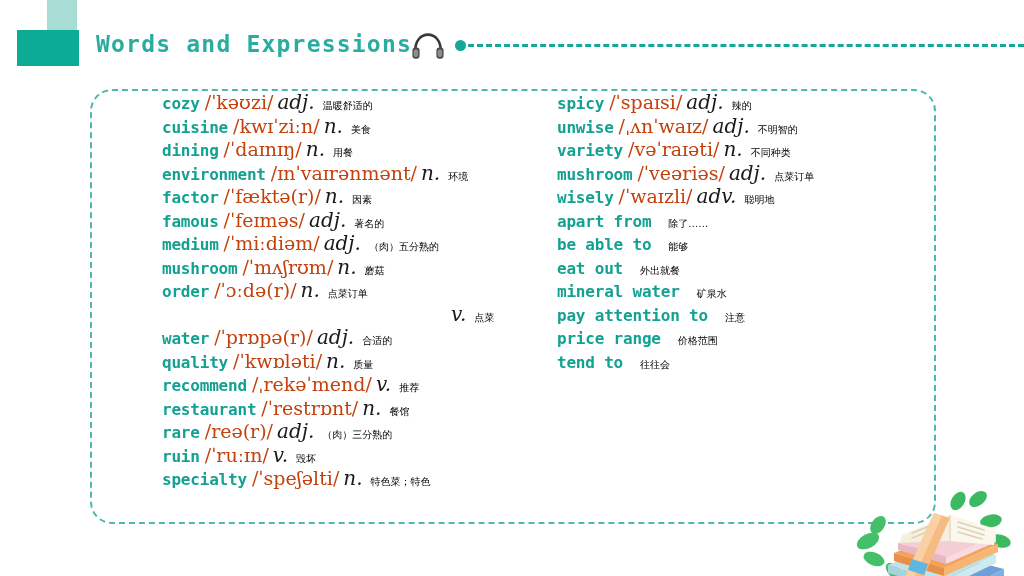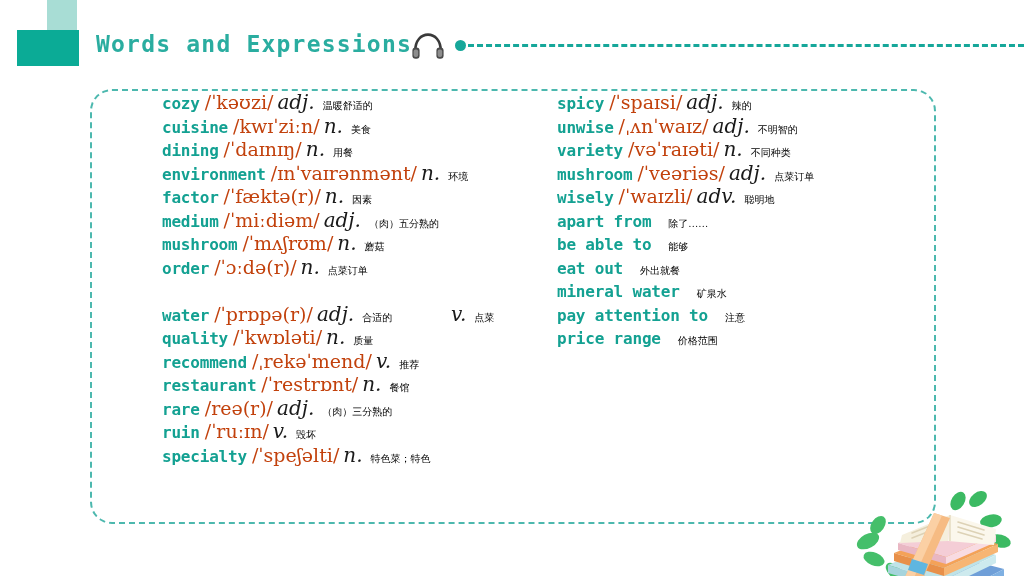--- a/index.html
+++ b/index.html
@@ -171,20 +171,21 @@
 <div id="trail-dashes"></div>
 
 <div id="word-panel">
 
   <div class="col" id="col-left">
     <div class="entry"><span class="w">cozy</span><span class="ipa">/ˈkəʊzi/</span><span class="pos">adj.</span><span class="cn">温暖舒适的</span></div>
     <div class="entry"><span class="w">cuisine</span><span class="ipa">/kwɪˈziːn/</span><span class="pos">n.</span><span class="cn">美食</span></div>
     <div class="entry"><span class="w">dining</span><span class="ipa">/ˈdaɪnɪŋ/</span><span class="pos">n.</span><span class="cn">用餐</span></div>
     <div class="entry"><span class="w">environment</span><span class="ipa">/ɪnˈvaɪrənmənt/</span><span class="pos">n.</span><span class="cn">环境</span></div>
     <div class="entry"><span class="w">factor</span><span class="ipa">/ˈfæktə(r)/</span><span class="pos">n.</span><span class="cn">因素</span></div>
+    <div class="entry"><span class="w">famous</span><span class="ipa">/ˈfeɪməs/</span><span class="pos">adj.</span><span class="cn">著名的</span></div>
     <div class="entry"><span class="w">medium</span><span class="ipa">/ˈmiːdiəm/</span><span class="pos">adj.</span><span class="cn">（肉）五分熟的</span></div>
     <div class="entry"><span class="w">mushroom</span><span class="ipa">/ˈmʌʃrʊm/</span><span class="pos">n.</span><span class="cn">蘑菇</span></div>
     <div class="entry"><span class="w">order</span><span class="ipa">/ˈɔːdə(r)/</span><span class="pos">n.</span><span class="cn">点菜订单</span></div>
     <div class="entry spacer"></div>
     <div class="entry"><span class="w">water</span><span class="ipa">/ˈprɒpə(r)/</span><span class="pos">adj.</span><span class="cn">合适的</span></div>
     <div class="entry"><span class="w">quality</span><span class="ipa">/ˈkwɒləti/</span><span class="pos">n.</span><span class="cn">质量</span></div>
     <div class="entry"><span class="w">recommend</span><span class="ipa">/ˌrekəˈmend/</span><span class="pos">v.</span><span class="cn">推荐</span></div>
     <div class="entry"><span class="w">restaurant</span><span class="ipa">/ˈrestrɒnt/</span><span class="pos">n.</span><span class="cn">餐馆</span></div>
     <div class="entry"><span class="w">rare</span><span class="ipa">/reə(r)/</span><span class="pos">adj.</span><span class="cn">（肉）三分熟的</span></div>
     <div class="entry"><span class="w">ruin</span><span class="ipa">/ˈruːɪn/</span><span class="pos">v.</span><span class="cn">毁坏</span></div>
@@ -196,20 +197,21 @@
     <div class="entry"><span class="w">unwise</span><span class="ipa">/ˌʌnˈwaɪz/</span><span class="pos">adj.</span><span class="cn">不明智的</span></div>
     <div class="entry"><span class="w">variety</span><span class="ipa">/vəˈraɪəti/</span><span class="pos">n.</span><span class="cn">不同种类</span></div>
     <div class="entry"><span class="w">mushroom</span><span class="ipa">/ˈveəriəs/</span><span class="pos">adj.</span><span class="cn">点菜订单</span></div>
     <div class="entry"><span class="w">wisely</span><span class="ipa">/ˈwaɪzli/</span><span class="pos">adv.</span><span class="cn">聪明地</span></div>
     <div class="entry"><span class="w">apart from</span><span class="ipa"></span><span class="pos"></span><span class="cn">除了……</span></div>
     <div class="entry"><span class="w">be able to</span><span class="ipa"></span><span class="pos"></span><span class="cn">能够</span></div>
     <div class="entry"><span class="w">eat out</span><span class="ipa"></span><span class="pos"></span><span class="cn">外出就餐</span></div>
     <div class="entry"><span class="w">mineral water</span><span class="ipa"></span><span class="pos"></span><span class="cn">矿泉水</span></div>
     <div class="entry"><span class="w">pay attention to</span><span class="ipa"></span><span class="pos"></span><span class="cn">注意</span></div>
     <div class="entry"><span class="w">price range</span><span class="ipa"></span><span class="pos"></span><span class="cn">价格范围</span></div>
+    <div class="entry"><span class="w">tend to</span><span class="ipa"></span><span class="pos"></span><span class="cn">往往会</span></div>
   </div>
 
   <div id="order-cont">
     <span class="pos">v.</span><span class="cn">点菜</span>
   </div>
 
   <div id="books-illustration">
     <svg width="172" height="128" viewBox="0 0 172 128" xmlns="http://www.w3.org/2000/svg">
 
       <g fill="#45bf6a">

